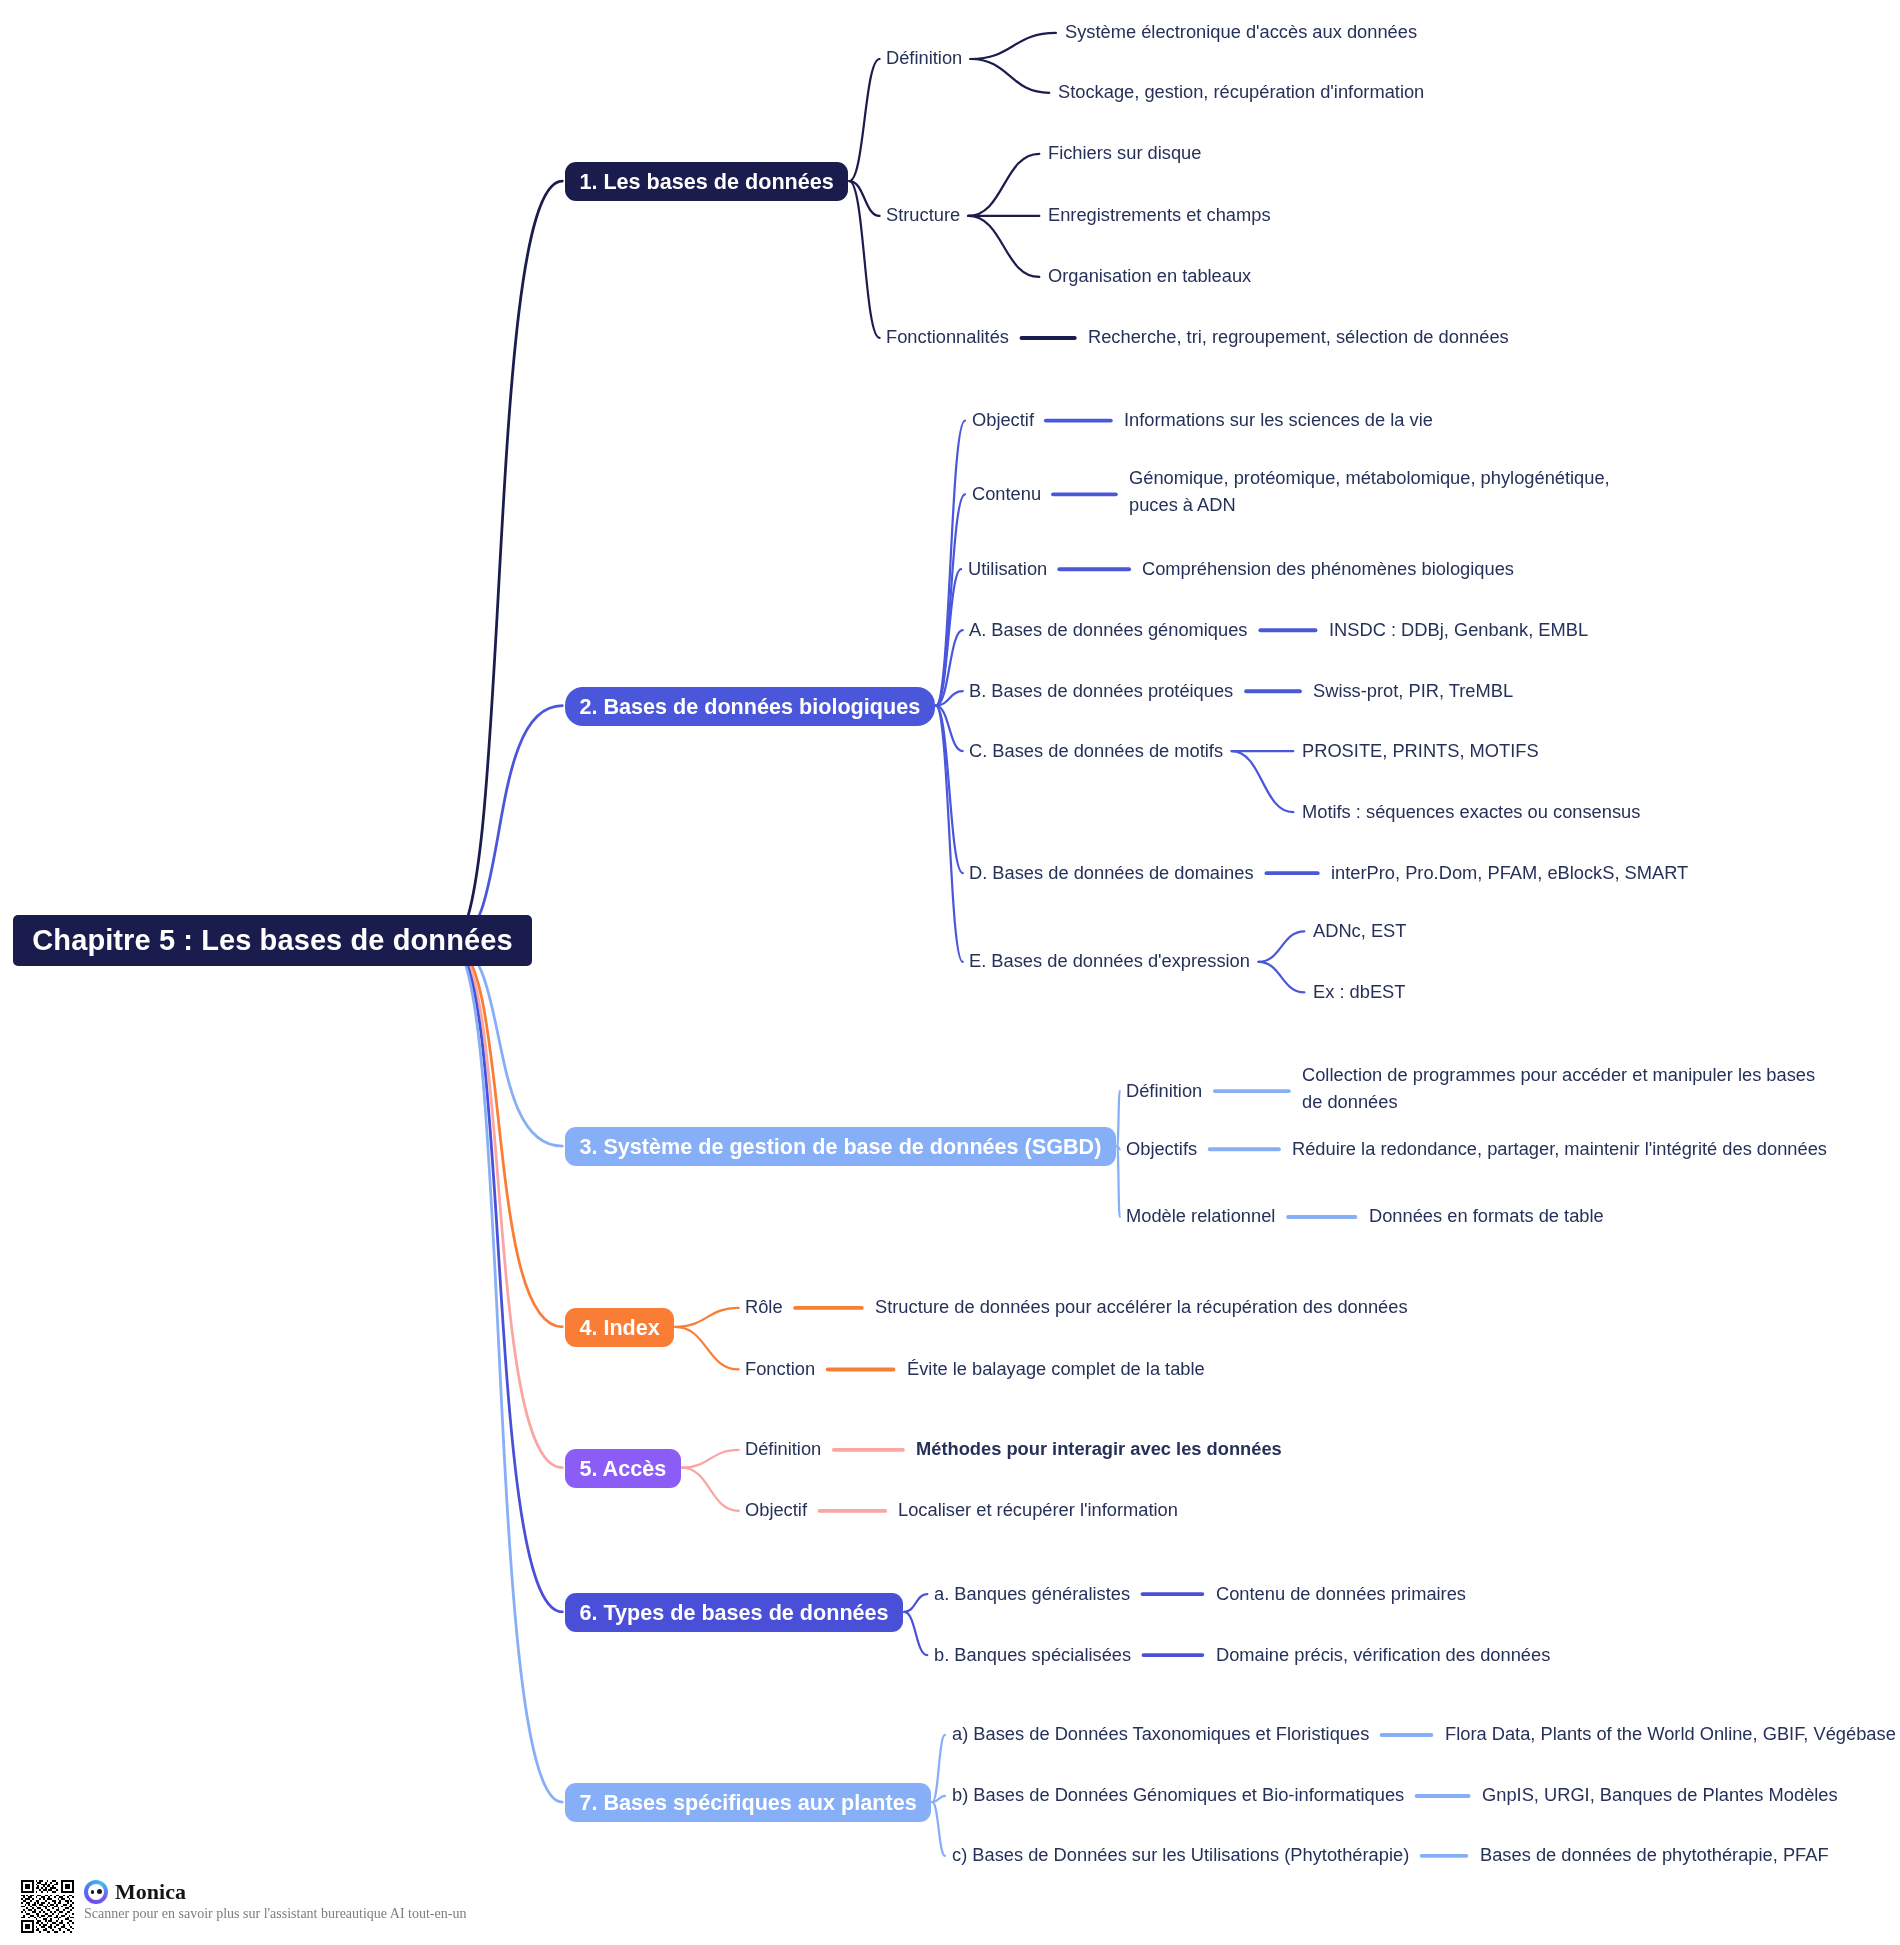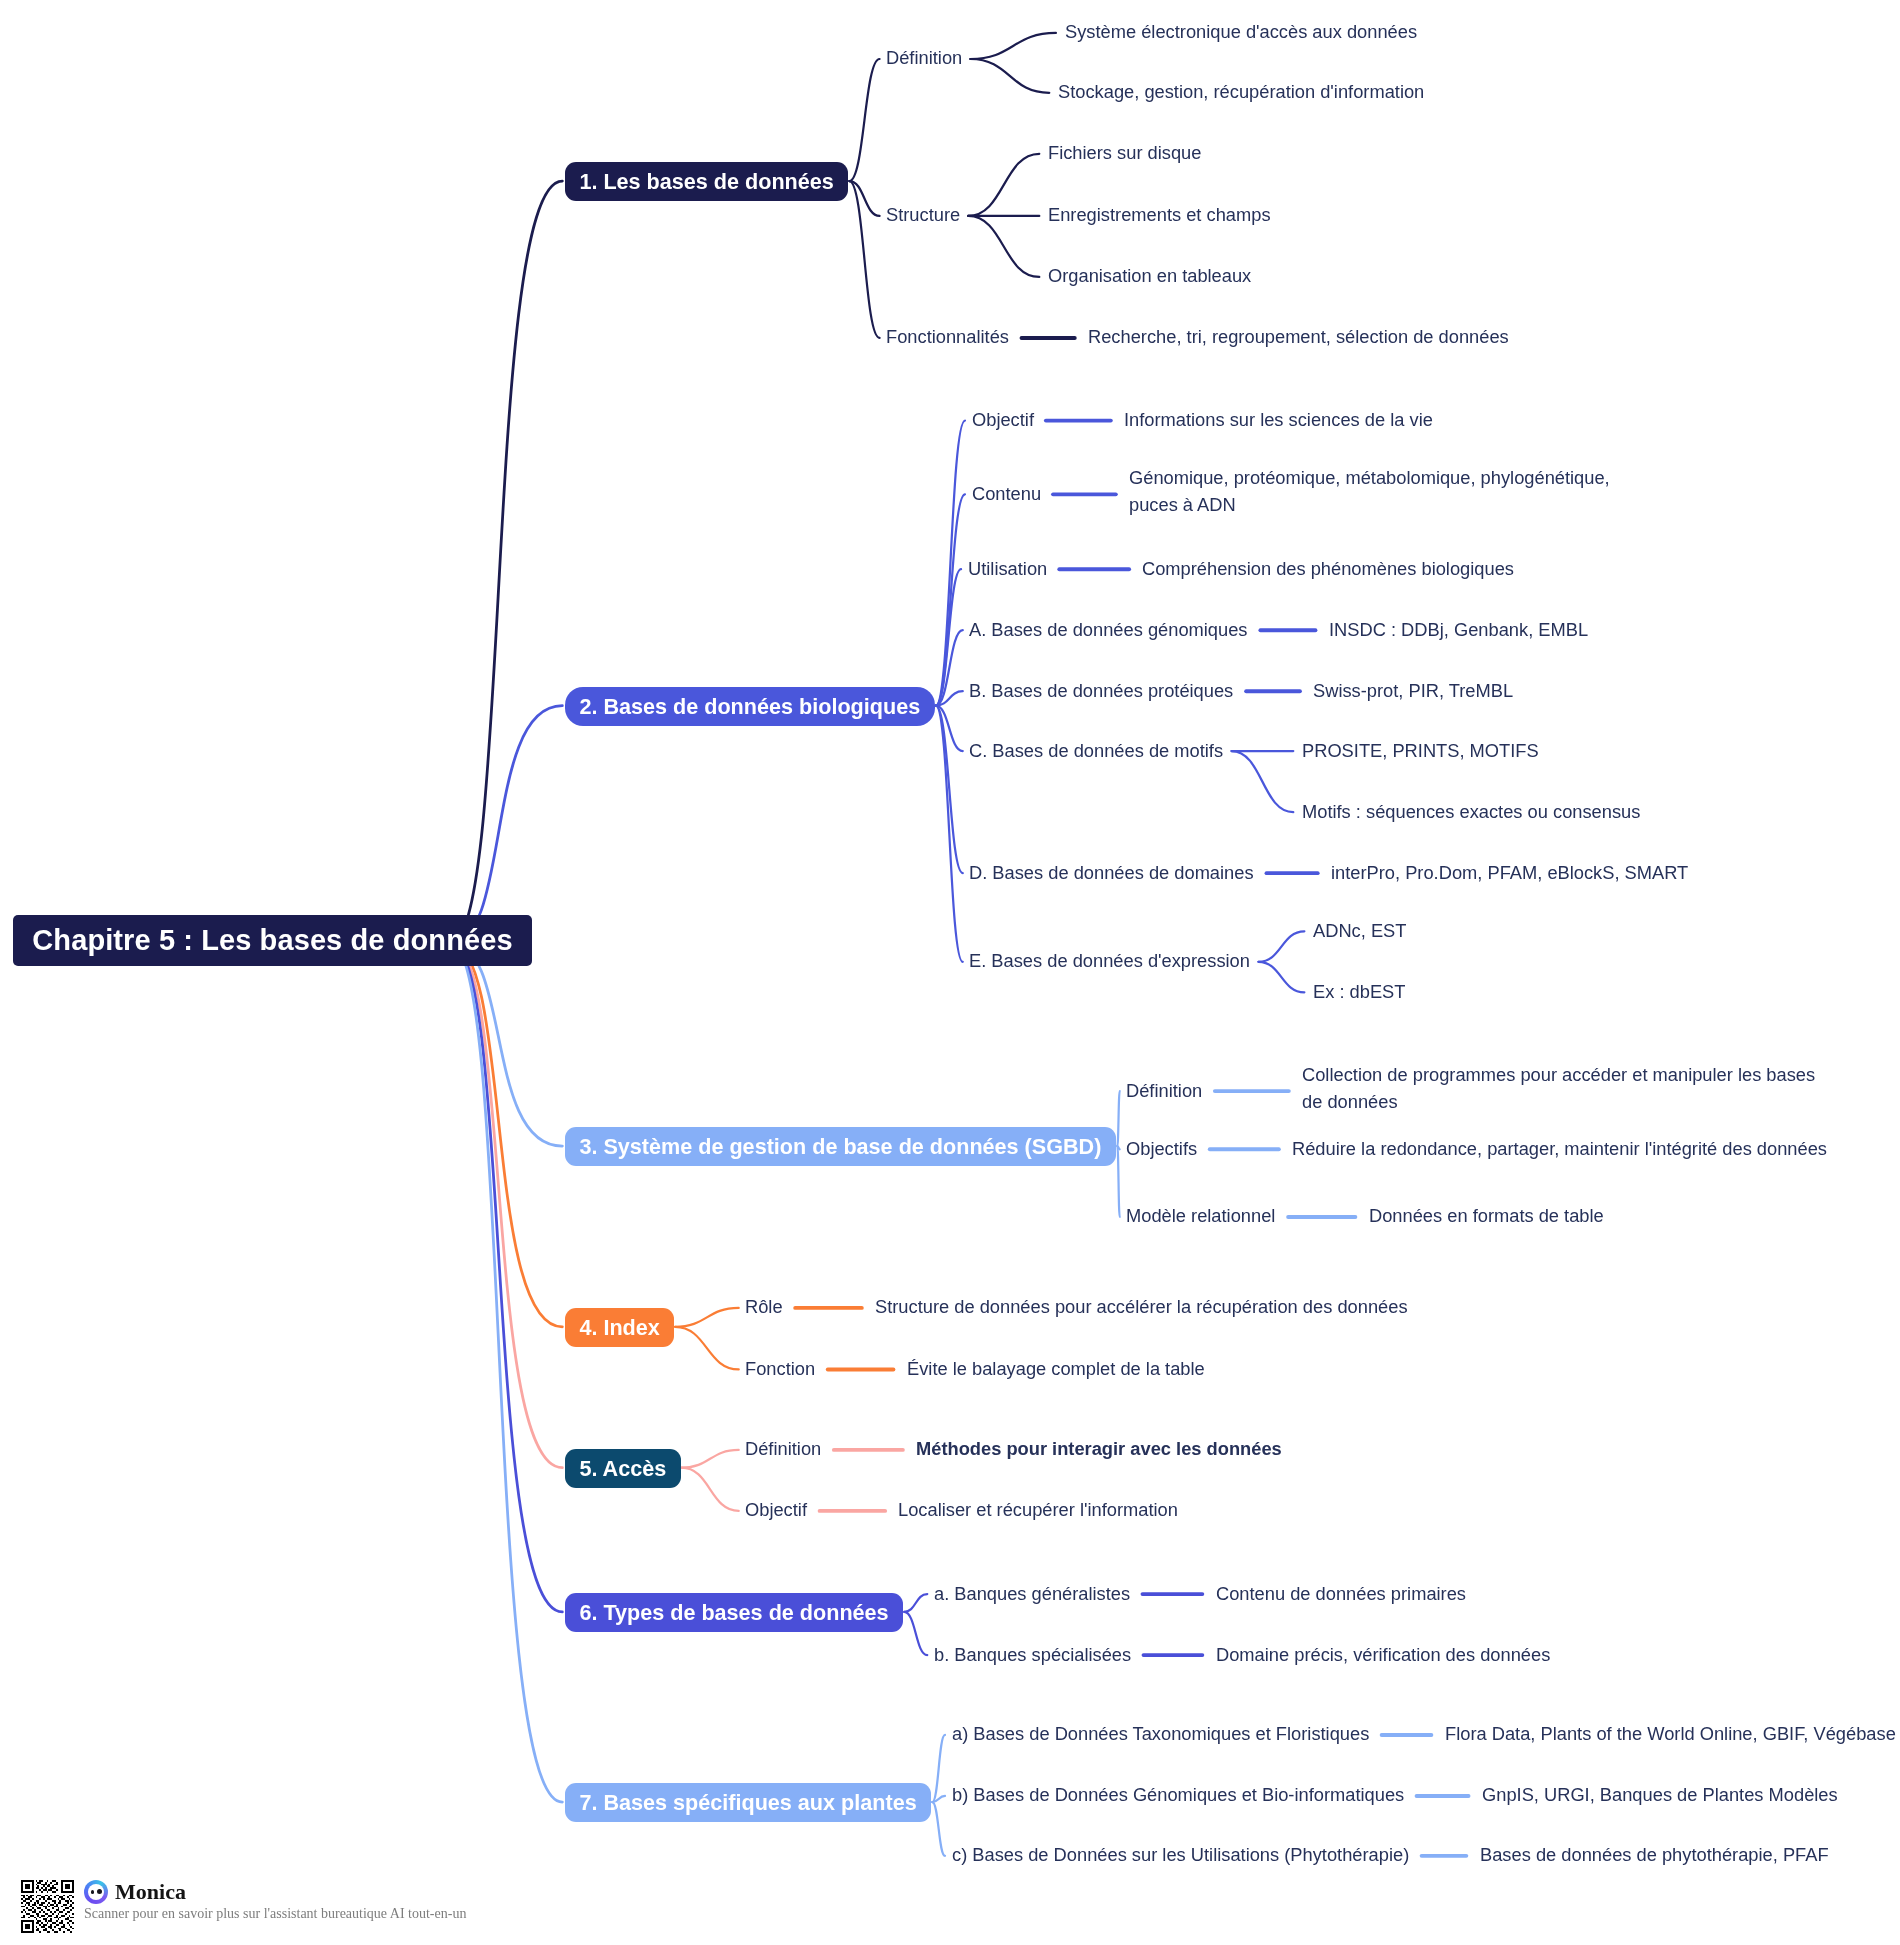--- a/index.html
+++ b/index.html
@@ -121,21 +121,21 @@
       <path d="M 1681.109375 3249 C 1692.5546875 3249, 1692.5546875 3345.921875, 1704 3345.921875" fill="none" stroke="#86AFF7" stroke-width="4" stroke-linecap="round"></path>
       <path d="M 2563.390625 3345.921875 L 2644 3345.921875" fill="none" stroke="#86AFF7" stroke-width="7" stroke-linecap="round"></path>
     </svg>
 
   <div class="node root" id="root-node" style="left:13.3px;top:915px;">Chapitre 5 : Les bases de données</div>
 
   <div class="node l1" style="left: 565px; top: 162px; background: rgb(27, 28, 78);">1. Les bases de données</div>
   <div class="node l1" style="left: 565px; top: 687px; background: rgb(74, 87, 219); border-radius: 18px;">2. Bases de données biologiques</div>
   <div class="node l1" style="left: 565px; top: 1127px; background: rgb(134, 175, 247);">3. Système de gestion de base de données (SGBD)</div>
   <div class="node l1" style="left: 565px; top: 1308px; background: rgb(250, 125, 53);">4. Index</div>
-  <div class="node l1" style="left: 565px; top: 1449px; background: #0c4a6e;">5. Accès</div>
+  <div class="node l1" style="left: 565px; top: 1449px; background: #8b5cf6;">5. Accès</div>
   <div class="node l1" style="left: 565px; top: 1593px; background: rgb(74, 79, 216);">6. Types de bases de données</div>
   <div class="node l1" style="left: 565px; top: 1783px; background: rgb(134, 175, 247);">7. Bases spécifiques aux plantes</div>
 
   <div class="txt" style="left:886px;top:45px;">Définition</div>
   <div class="txt" style="left:1065px;top:19.4px;">Système électronique d'accès aux données</div>
   <div class="txt" style="left:1058px;top:79px;">Stockage, gestion, récupération d'information</div>
 
   <div class="txt" style="left:886px;top:202px;">Structure</div>
   <div class="txt" style="left:1048px;top:140px;">Fichiers sur disque</div>
   <div class="txt" style="left:1048px;top:202px;">Enregistrements et champs</div>

